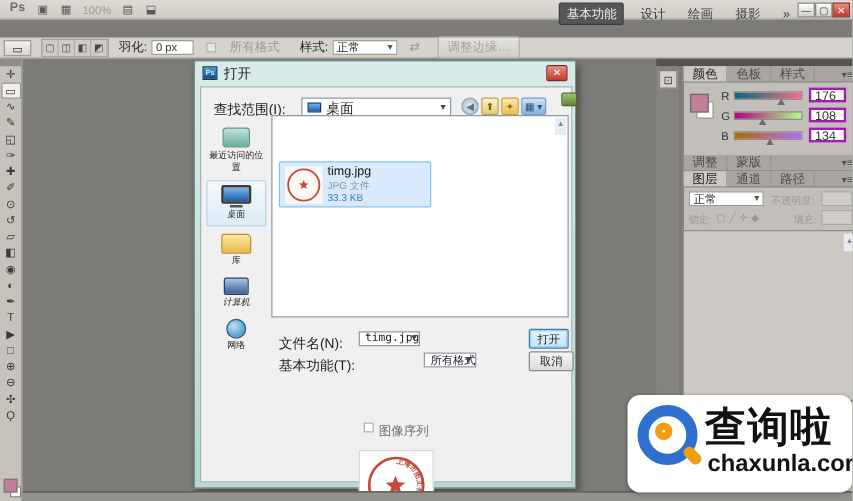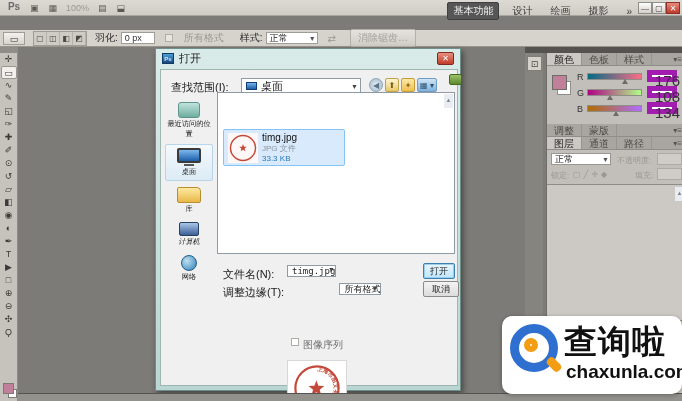--- a/index.html
+++ b/index.html
@@ -47,21 +47,21 @@
   .dock-btn { left:527px; top:56px; width:15px; height:15px; background:#d4d1cb; border:1px solid #807e79; text-align:center; line-height:14px; font-size:9px; color:#4a4845; }
   .panels { left:546px; top:53px; width:139px; height:280px; background:#c2bfba; border-left:1px solid #6f6d69; }
   .tabrow { display:flex; background:#a9a6a1; border-bottom:1px solid #8f8d88; height:13px; position:relative; }
   .tab { padding:0 7px; font-size:10px; line-height:13px; color:#4c4a46; border-right:1px solid #98958f; }
   .tab.active { background:#ccc9c4; color:#1d1d1d; }
   .panelmenu { position:absolute; right:3px; top:0; font-size:8px; color:#55534f; line-height:13px; }
   .chanrow { position:relative; height:16px; }
   .chan-label { position:absolute; left:30px; top:3px; font-size:9px; color:#333; }
   .chan-track { position:absolute; left:40px; top:4px; width:55px; height:7px; border:1px solid #8f8d88; }
   .chan-thumb { position:absolute; top:10px; width:0; height:0; border-left:3px solid transparent; border-right:3px solid transparent; border-bottom:5px solid #6e6c68; }
-  .chan-val { position:absolute; left:100px; top:1px; width:30px; height:12px; background:#fff; border:5px solid #a21caf; font-size:15px; line-height:11px; padding-left:3px; color:#333; }
+  .chan-val { position:absolute; left:100px; top:1px; width:30px; height:12px; background:#fff; border:2px solid #a21caf; font-size:10px; line-height:11px; padding-left:3px; color:#333; }
   .spectrum { position:absolute; left:5px; top:57px; width:128px; height:8px; border:1px solid #8f8d88;
     background:linear-gradient(to right,#000,#f00 10%,#ff0 26%,#0f0 42%,#0ff 56%,#00f 70%,#f0f 84%,#111 96%,#fff 96%); }
   .lay-combo { position:absolute; left:4px; top:3px; width:60px; height:12px; background:#fff; border:1px solid #9a9792; font-size:9px; line-height:11px; padding-left:3px; }
   .lay-combo i { position:absolute; right:1px; top:0; font-style:normal; font-size:7px; color:#555; }
   .gray-sm { font-size:8px; color:#9b9892; }
   .gray-combo { background:#d0cdc8; border:1px solid #aeaba6; height:12px; }
   .lay-list { position:absolute; left:0px; top:34px; width:139px; height:297px; background:#ccc9c4; border-top:1px solid #8f8d88; }
   .lay-bottom { position:absolute; left:0; bottom:0; width:139px; height:13px; background:#b5b2ad; border-top:1px solid #8f8d88; display:flex; justify-content:flex-end; gap:5px; padding-right:6px; }
   .lay-bottom span { font-size:8px; color:#7e7c78; line-height:13px; }
 
@@ -140,21 +140,21 @@
       <span>◧</span>
       <span>◩</span>
     </div>
     <span class="ob-label">羽化:</span>
     <span class="ob-field">0 px</span>
     <span class="chk"></span>
     <span class="ob-label gray">所有格式</span>
     <span class="ob-label" style="margin-left:16px;">样式:</span>
     <span class="ob-combo"><span>正常</span><i>▼</i></span>
     <span class="ob-label gray" style="margin-left:10px;">⇄</span>
-    <span class="ob-btn-dis">消除锯齿…</span>
+    <span class="ob-btn-dis">调整边缘…</span>
   </div>
 
   <div class="r toolbar">
     <div class="grip"></div>
     <div class="tool">✛</div>
     <div class="tool sel">▭</div>
     <div class="tool">∿</div>
     <div class="tool">✎</div>
     <div class="tool">◱</div>
     <div class="tool">✑</div>
@@ -307,21 +307,21 @@
             <div class="fi-meta" style="color:#2a7ab8;">33.3 KB</div>
           </div>
         </div>
       </div>
 
       
       <span class="r row-label" style="left:62px; top:197px;">文件名(N):</span>
       <span class="r fld" style="left:126px; top:194px; width:128px; font-family:'DejaVu Sans Mono','Liberation Mono',monospace;"><span>timg.jpg</span><span class="combo-arrow">▼</span></span>
       <span class="r btn7 default" style="left:262px; top:193px; width:32px; height:16px; line-height:15px; font-size:9px;">打开(O)</span>
 
-      <span class="r row-label" style="left:62px; top:215px;">调整边缘(T):</span>
+      <span class="r row-label" style="left:62px; top:215px;">基本功能(T):</span>
       <span class="r fld" style="left:126px; top:212px; width:128px;"><span>所有格式</span><span class="combo-arrow">▼</span></span>
       <span class="r btn7" style="left:262px; top:211px; width:36px; height:16px; line-height:15px; font-size:9px;">取消</span>
 
       
       <div class="imgseq">
         <span class="chk" style="margin:0 4px 0 0; background:#fff;"></span>
         <span style="font-size:10px; color:#6f6f6f;">图像序列</span>
       </div>
 
       

